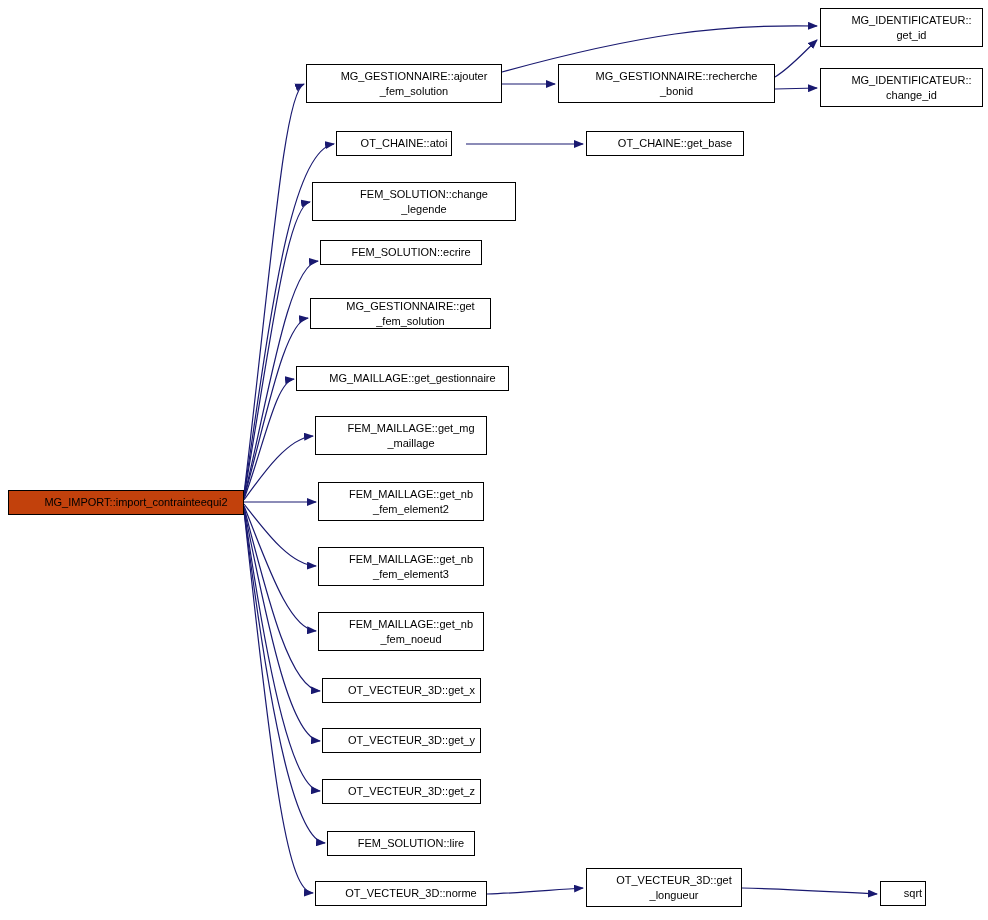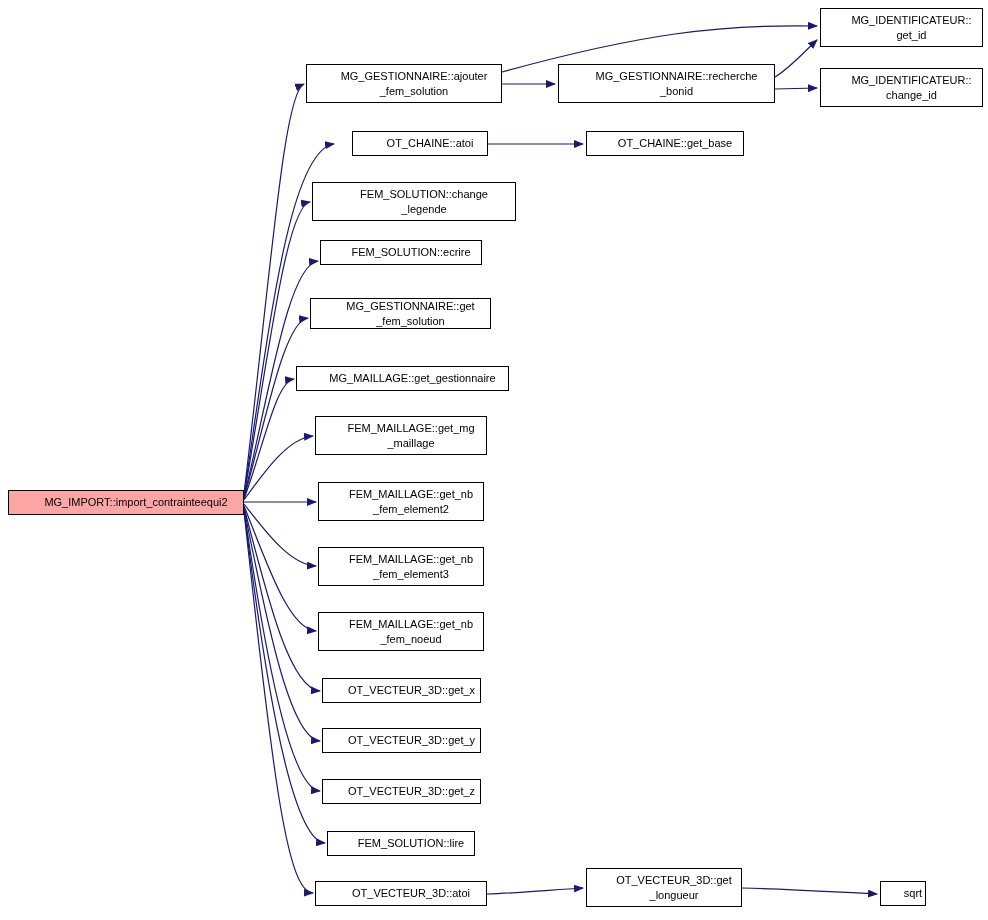--- a/index.html
+++ b/index.html
@@ -21,21 +21,21 @@
     line-height:1.3;
     display:flex;
     align-items:center;
     justify-content:center;
     text-align:center;
     white-space:pre-line;
     cursor:pointer;
     padding-left:20px;
   }
   .node.root{
-    background:#fca5a5;
+    background:#c2410c;
     cursor:default;
   }
 </style>
 </head>
 <body>
 
 <div class="canvas">
 
   <svg class="edges" width="988" height="920" viewBox="0 0 988 920" fill="none" stroke="#191970" stroke-width="1.2">
     <defs>
@@ -67,21 +67,21 @@
     <path d="M466,144 L583,144" marker-end="url(#arrow)"></path>
     <path d="M487,894 C520,893 550,890 583,888" marker-end="url(#arrow)"></path>
     <path d="M742,888 C790,889 835,892 877,894" marker-end="url(#arrow)"></path>
   </svg>
 
   <div class="node root" style="left:8px;top:490px;width:236px;height:25px">MG_IMPORT::import_contrainteequi2</div>
 
   <div class="node" style="left:306px;top:64px;width:196px;height:39px">MG_GESTIONNAIRE::ajouter
 _fem_solution</div>
 
-  <div class="node" style="left:352px;top:131px;width:136px;height:25px">OT_CHAINE::atoi</div>
+  <div class="node" style="left:336px;top:131px;width:116px;height:25px">OT_CHAINE::atoi</div>
 
   <div class="node" style="left:312px;top:182px;width:204px;height:39px">FEM_SOLUTION::change
 _legende</div>
 
   <div class="node" style="left:320px;top:240px;width:162px;height:25px">FEM_SOLUTION::ecrire</div>
 
   <div class="node" style="left:310px;top:298px;width:181px;height:31px">MG_GESTIONNAIRE::get
 _fem_solution</div>
 
   <div class="node" style="left:315px;top:416px;width:172px;height:39px">FEM_MAILLAGE::get_mg
@@ -99,21 +99,21 @@
 _fem_noeud</div>
 
   <div class="node" style="left:322px;top:678px;width:159px;height:25px">OT_VECTEUR_3D::get_x</div>
 
   <div class="node" style="left:322px;top:728px;width:159px;height:25px">OT_VECTEUR_3D::get_y</div>
 
   <div class="node" style="left:322px;top:779px;width:159px;height:25px">OT_VECTEUR_3D::get_z</div>
 
   <div class="node" style="left:327px;top:831px;width:148px;height:25px">FEM_SOLUTION::lire</div>
 
-  <div class="node" style="left:315px;top:881px;width:172px;height:25px">OT_VECTEUR_3D::atoi</div>
+  <div class="node" style="left:315px;top:881px;width:172px;height:25px">OT_VECTEUR_3D::norme</div>
 
   <div class="node" style="left:558px;top:64px;width:217px;height:39px">MG_GESTIONNAIRE::recherche
 _bonid</div>
 
   <div class="node" style="left:586px;top:131px;width:158px;height:25px">OT_CHAINE::get_base</div>
 
   <div class="node" style="left:586px;top:868px;width:156px;height:39px">OT_VECTEUR_3D::get
 _longueur</div>
 
   <div class="node" style="left:820px;top:8px;width:163px;height:39px">MG_IDENTIFICATEUR::

